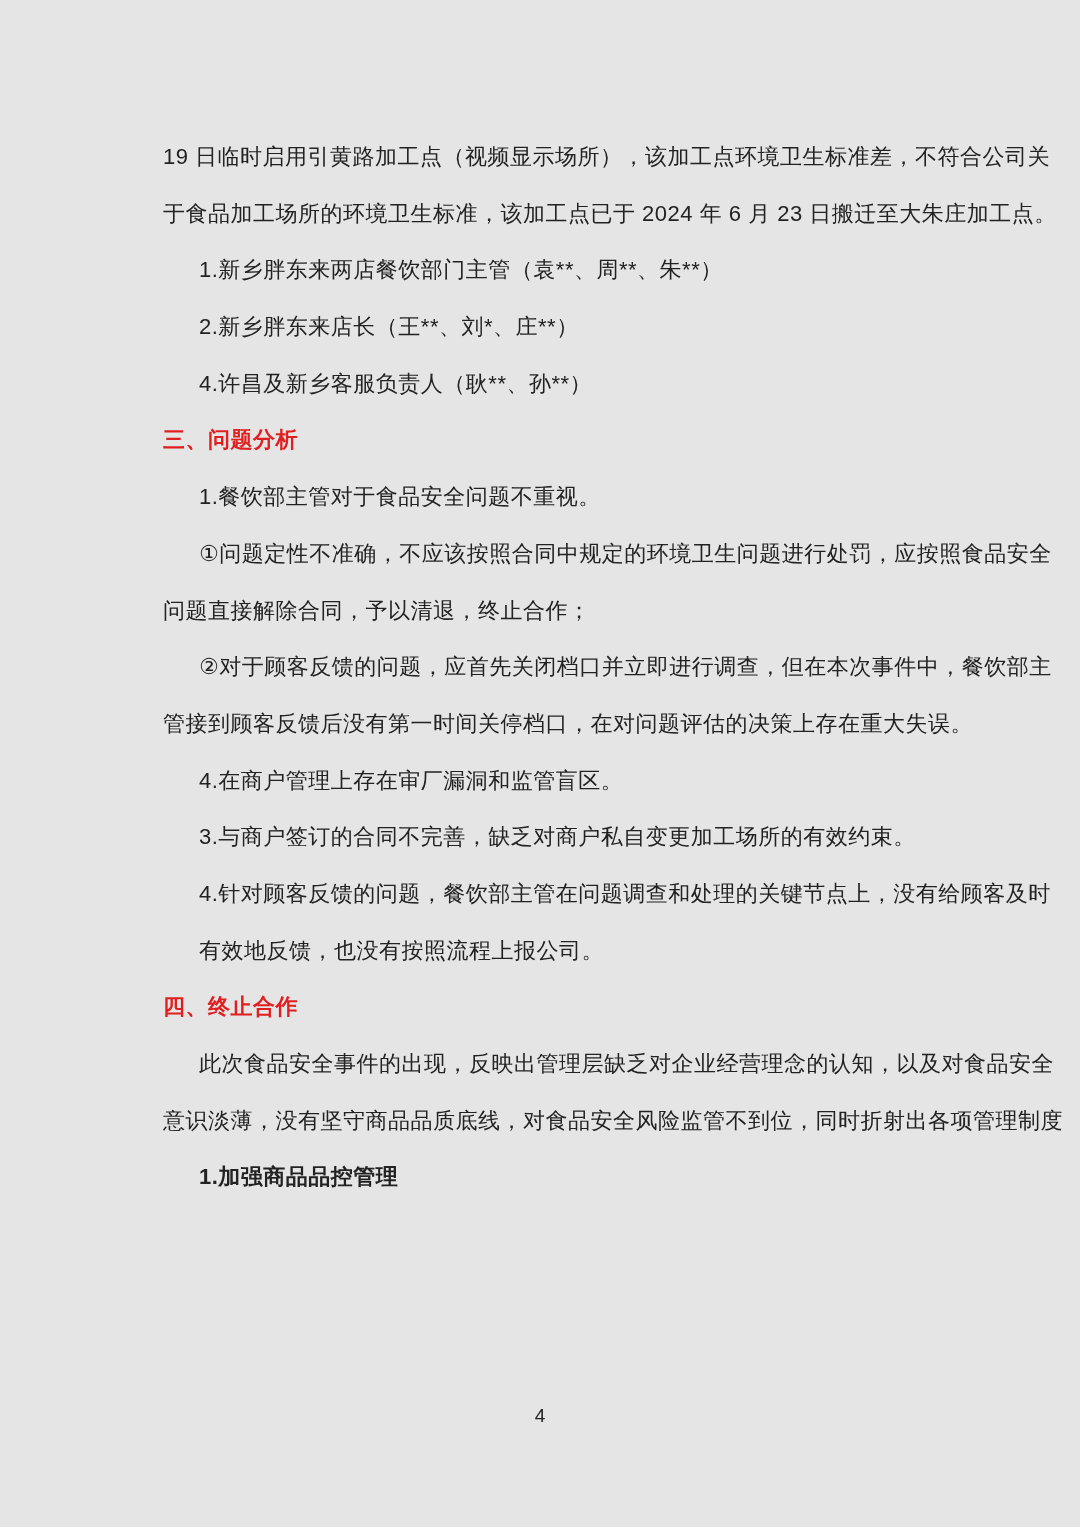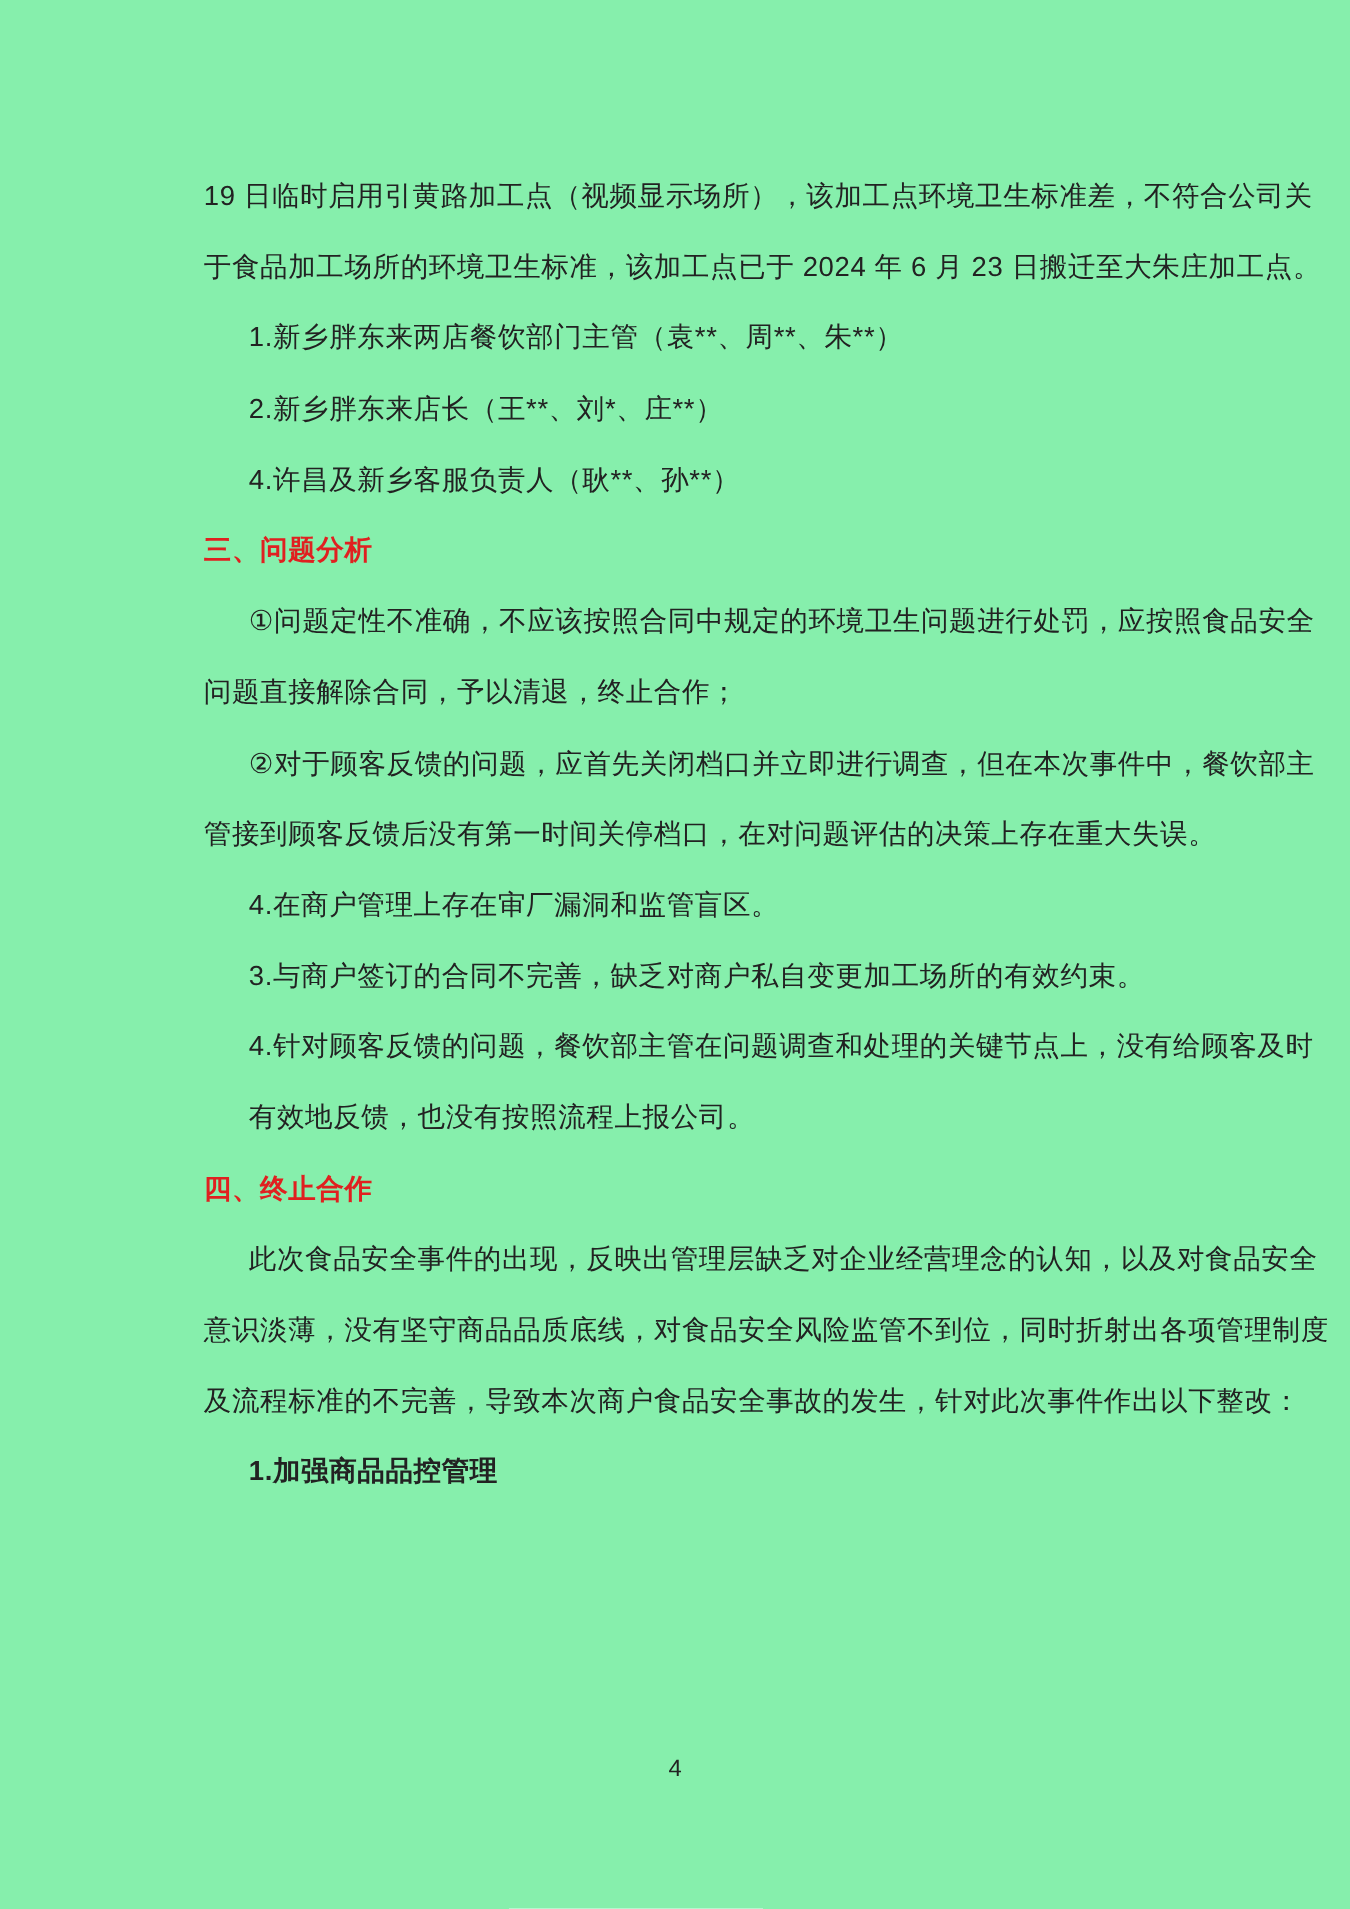--- a/index.html
+++ b/index.html
@@ -8,21 +8,21 @@
   }
   html, body {
     margin: 0;
     padding: 0;
     background: #ffffff;
   }
   .page {
     position: relative;
     width: 1080px;
     height: 1527px;
-    background: #86efac;
+    background: #e5e5e5;
     font-family: "Liberation Sans", "DejaVu Sans", sans-serif;
     color: var(--ink);
     overflow: hidden;
   }
   .doc-body {
     position: absolute;
     left: 163px;
     top: 129px;
     width: 760px;
   }
@@ -57,28 +57,28 @@
 <body>
 
 <div class="page">
   <div class="doc-body" id="doc-body">
       <div class="line body">19 日临时启用引黄路加工点（视频显示场所），该加工点环境卫生标准差，不符合公司关</div>
       <div class="line body">于食品加工场所的环境卫生标准，该加工点已于 2024 年 6 月 23 日搬迁至大朱庄加工点。</div>
       <div class="line body indent">1.新乡胖东来两店餐饮部门主管（袁**、周**、朱**）</div>
       <div class="line body indent">2.新乡胖东来店长（王**、刘*、庄**）</div>
       <div class="line body indent">4.许昌及新乡客服负责人（耿**、孙**）</div>
       <div class="line heading">三、问题分析</div>
+      <div class="line body indent">1.餐饮部主管对于食品安全问题不重视。</div>
       <div class="line body indent">①问题定性不准确，不应该按照合同中规定的环境卫生问题进行处罚，应按照食品安全</div>
       <div class="line body">问题直接解除合同，予以清退，终止合作；</div>
       <div class="line body indent">②对于顾客反馈的问题，应首先关闭档口并立即进行调查，但在本次事件中，餐饮部主</div>
       <div class="line body">管接到顾客反馈后没有第一时间关停档口，在对问题评估的决策上存在重大失误。</div>
       <div class="line body indent">4.在商户管理上存在审厂漏洞和监管盲区。</div>
       <div class="line body indent">3.与商户签订的合同不完善，缺乏对商户私自变更加工场所的有效约束。</div>
       <div class="line body indent">4.针对顾客反馈的问题，餐饮部主管在问题调查和处理的关键节点上，没有给顾客及时</div>
       <div class="line body indent">有效地反馈，也没有按照流程上报公司。</div>
       <div class="line heading">四、终止合作</div>
       <div class="line body indent">此次食品安全事件的出现，反映出管理层缺乏对企业经营理念的认知，以及对食品安全</div>
       <div class="line body">意识淡薄，没有坚守商品品质底线，对食品安全风险监管不到位，同时折射出各项管理制度</div>
-      <div class="line body">及流程标准的不完善，导致本次商户食品安全事故的发生，针对此次事件作出以下整改：</div>
       <div class="line subheading indent">1.加强商品品控管理</div>
     </div>
   <div class="footer">4</div>
 </div>
 
 </body></html>

